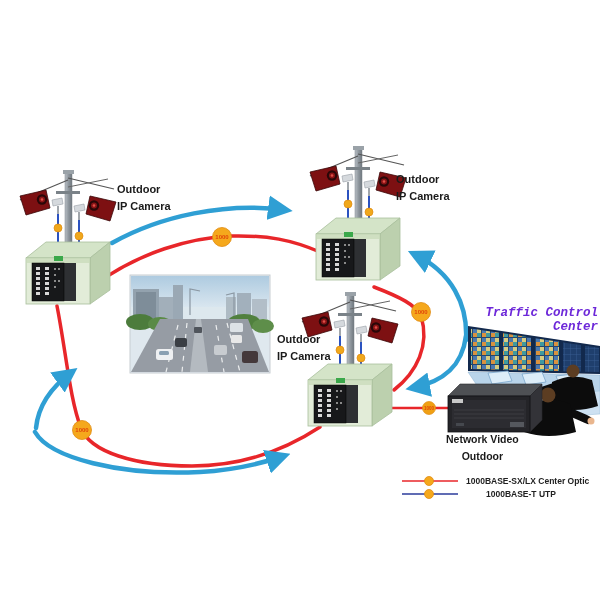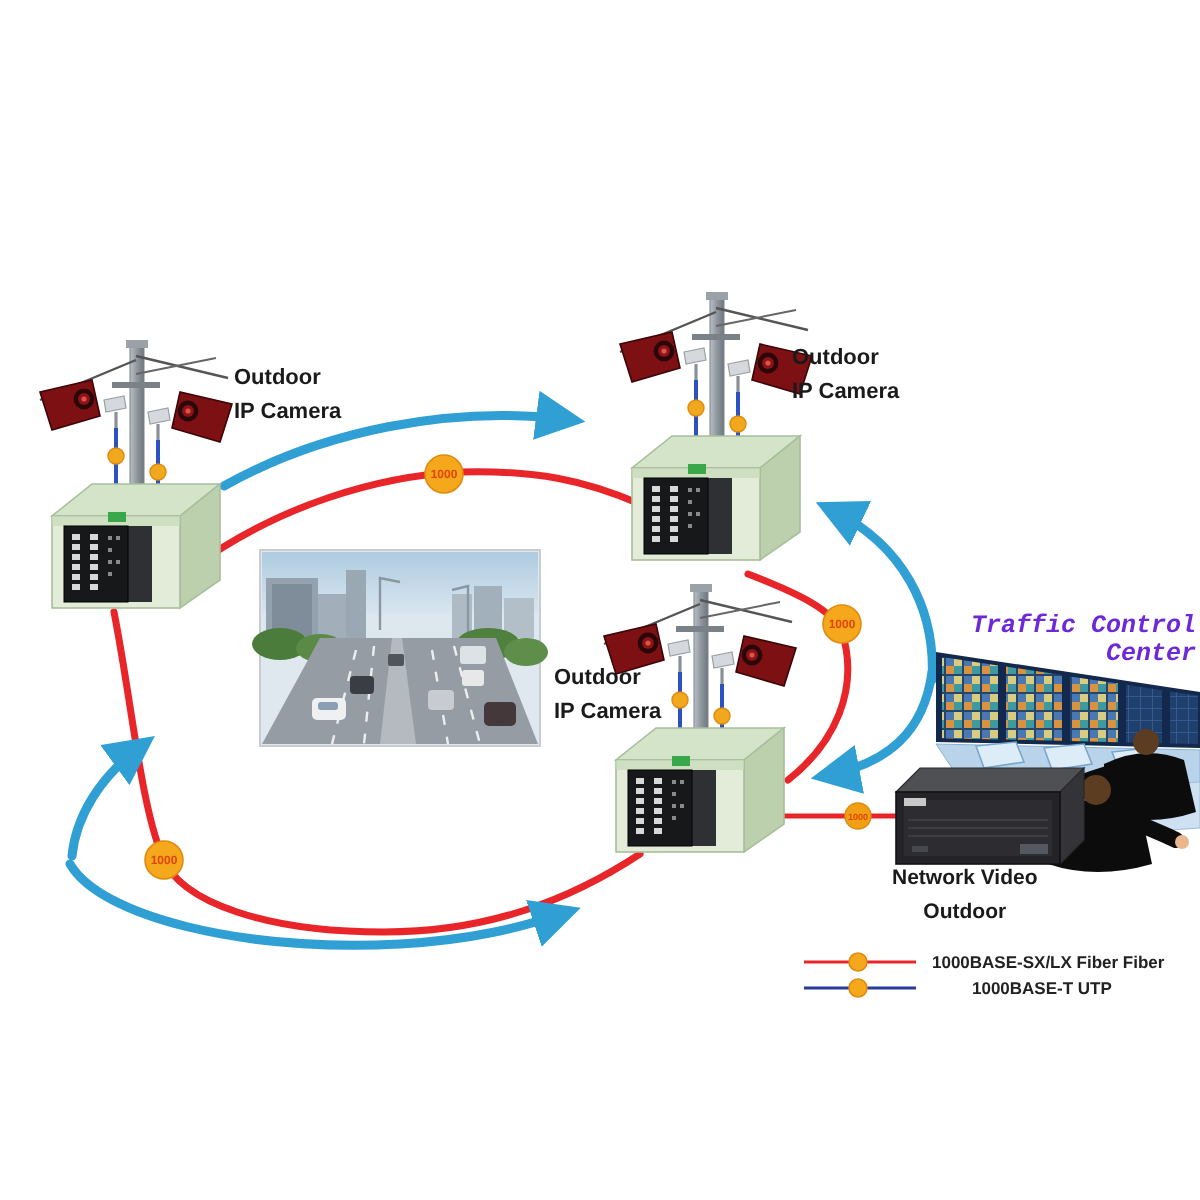--- a/index.html
+++ b/index.html
@@ -258,16 +258,16 @@
 <svg width="70" height="30" style="left:398px;top:472px;">
   <g>
     <line x1="4" y1="9" x2="60" y2="9" stroke="#e8262a" stroke-width="1.6"></line>
     <circle cx="31" cy="9" r="4.5" fill="#f5a81c" stroke="#e08a10" stroke-width="0.8"></circle>
   </g>
   <g>
     <line x1="4" y1="22" x2="60" y2="22" stroke="#2b3b9b" stroke-width="1.6"></line>
     <circle cx="31" cy="22" r="4.5" fill="#f5a81c" stroke="#e08a10" stroke-width="0.8"></circle>
   </g>
 </svg>
-<div class="lbl legend-label" style="left:466px;top:475px;">1000BASE-SX/LX Fiber Fiber</div>
+<div class="lbl legend-label" style="left:466px;top:475px;">1000BASE-SX/LX Center Optic</div>
 <div class="lbl legend-label" style="left:486px;top:488px;">1000BASE-T UTP</div>
 
 </div>
 
 </body></html>

